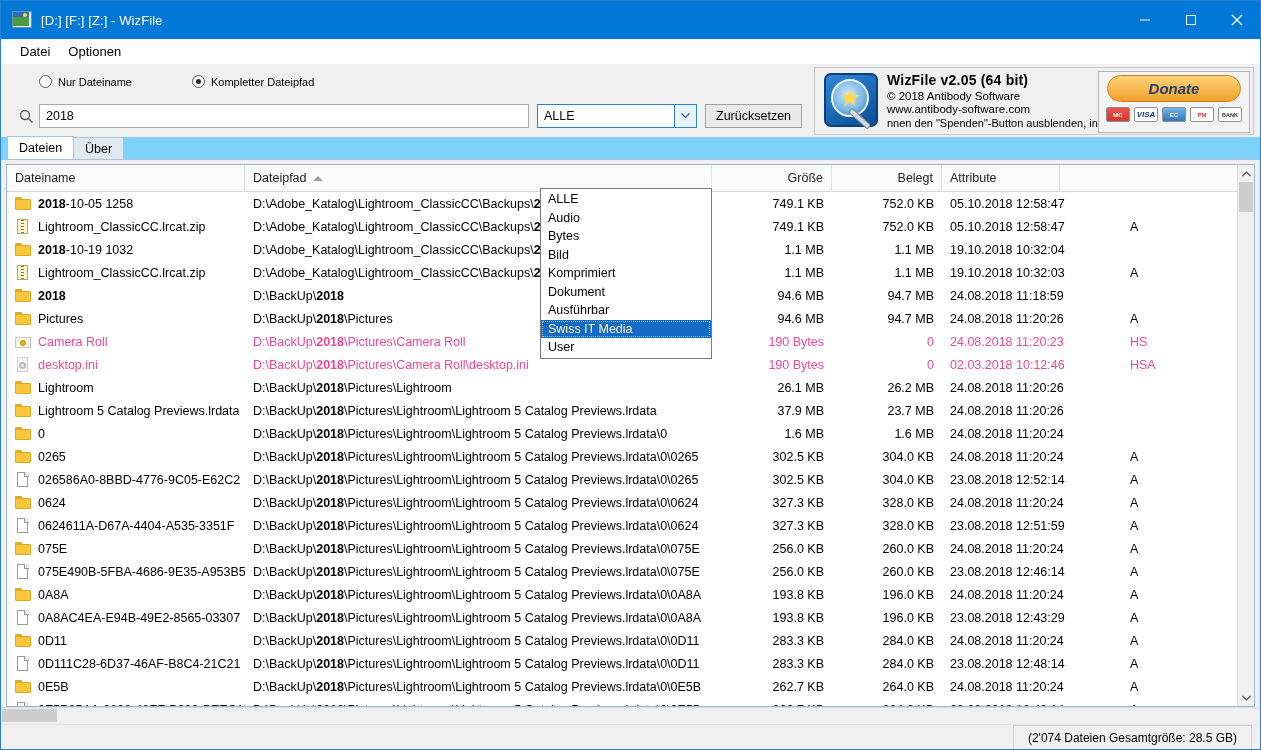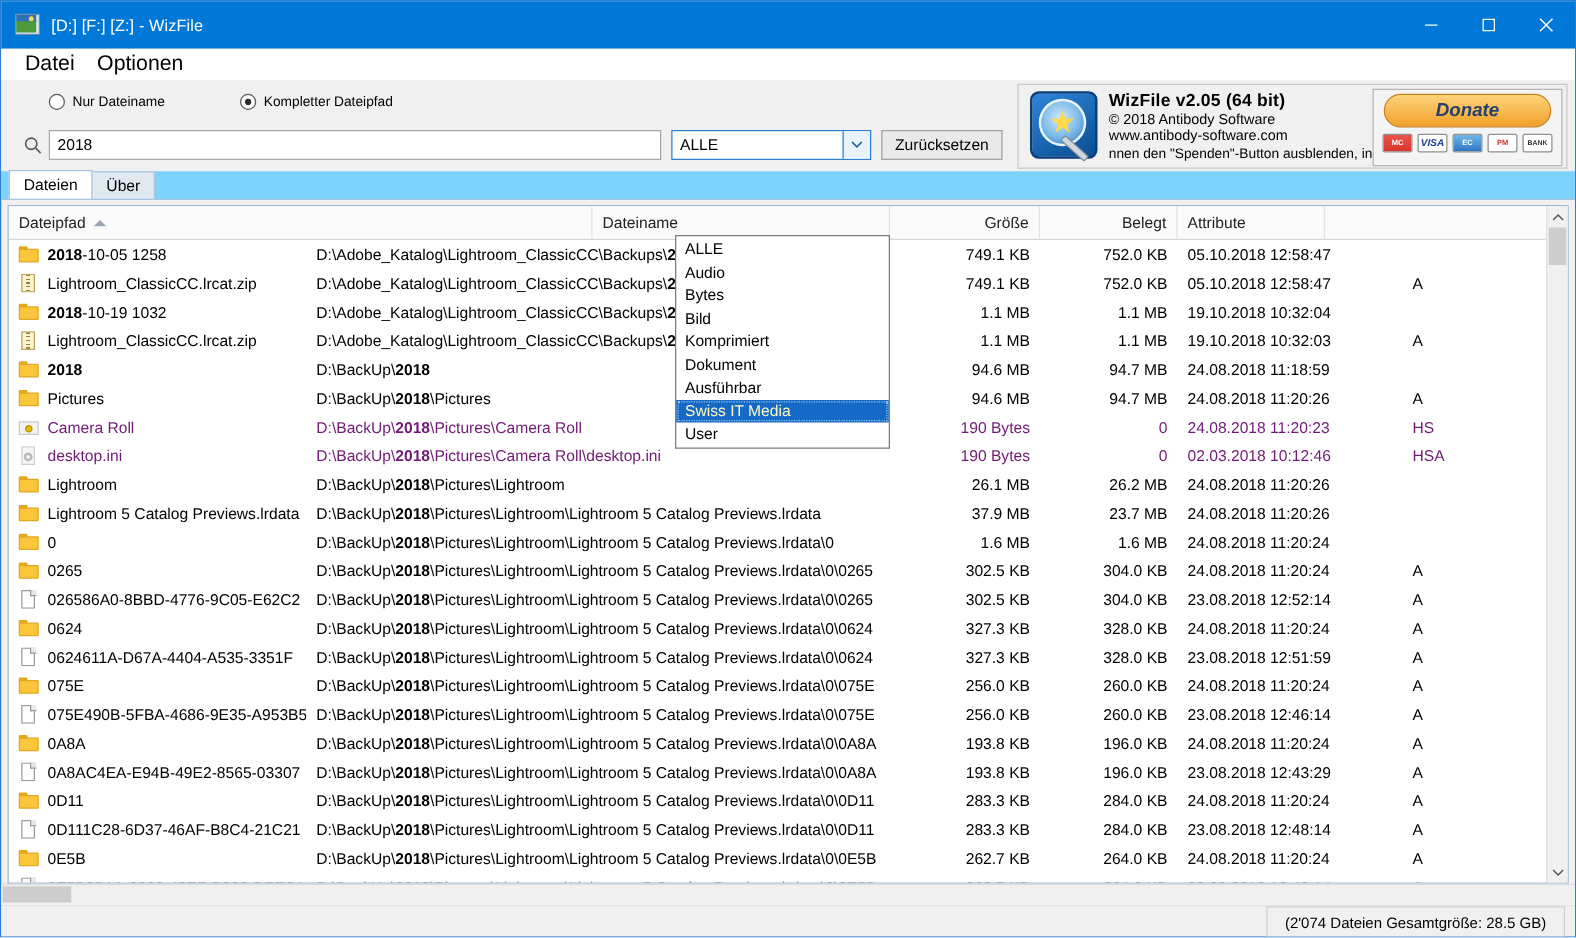--- a/index.html
+++ b/index.html
@@ -20,21 +20,21 @@
   .title-icon .hill{position:absolute;left:1px;top:6px;width:16px;height:9px;background:#4f9a3f;}
   .title-icon .sun{position:absolute;left:11px;top:2px;width:4px;height:4px;border-radius:50%;background:#ffd34d;}
   .title-text{color:#fff;font-size:13px;letter-spacing:.1px;}
   .win-controls{margin-left:auto;display:flex;height:38px;}
   .wc{width:46px;height:38px;display:flex;align-items:center;justify-content:center;color:#fff;}
   .wc svg{display:block;}
 
   
   .menubar{height:24px;background:#fff;display:flex;align-items:center;padding-left:10px;
            border-bottom:1px solid #fff;flex:0 0 auto;}
-  .menu-item{padding:2px 9px;font-size:17px;color:#000;}
+  .menu-item{padding:2px 9px;font-size:13px;color:#000;}
 
   
   .toppanel{position:relative;height:73px;background:#f0f0f0;flex:0 0 auto;}
 
   .radio-row{position:absolute;left:38px;top:11px;display:flex;align-items:center;}
   .radio{display:flex;align-items:center;margin-right:60px;}
   .radio .dot{width:13px;height:13px;border-radius:50%;border:1px solid #5a5a5a;background:#fff;
               box-sizing:border-box;position:relative;margin-right:6px;}
   .radio.sel .dot:after{content:"";position:absolute;left:3px;top:3px;width:5px;height:5px;
                         border-radius:50%;background:#2b2b2b;}
@@ -114,21 +114,21 @@
   .c-mod{width:180px;}
   .c-attr{width:118px;}
   .sortarrow{margin-left:6px;width:0;height:0;border-left:5px solid transparent;
              border-right:5px solid transparent;border-bottom:5px solid #9aa6b2;}
   .rows{flex:1 1 auto;overflow:hidden;}
   .row{display:flex;height:23px;align-items:center;}
   .cell{display:flex;align-items:center;font-size:12.5px;box-sizing:border-box;
         padding:0 8px;white-space:nowrap;overflow:hidden;}
   .cell.r{justify-content:flex-end;}
   .cell.name{padding-left:8px;}
-  .dim{color:#701a75;}
+  .dim{color:#ec4899;}
   .ico{width:16px;height:15px;margin-right:7px;flex:0 0 auto;position:relative;}
   .ico.folder .tab2{position:absolute;left:0;top:1px;width:7px;height:3px;background:#e3a81b;border-radius:1px 1px 0 0;}
   .ico.folder .body{position:absolute;left:0;top:3px;width:16px;height:11px;background:#fcc63c;
                     border:1px solid #e0a81e;box-sizing:border-box;border-radius:1px;}
   .ico.file .pg{position:absolute;left:2px;top:0;width:11px;height:15px;background:#fff;
                 border:1px solid #9a9a9a;box-sizing:border-box;}
   .ico.file .fold{position:absolute;right:2px;top:0;width:4px;height:4px;background:#e8e8e8;border-left:1px solid #9a9a9a;border-bottom:1px solid #9a9a9a;}
   .ico.zip .pg{position:absolute;left:2px;top:0;width:11px;height:15px;background:#fdf3cf;
                border:1px solid #b9a55c;box-sizing:border-box;}
   .ico.zip .zz{position:absolute;left:6px;top:1px;width:3px;height:13px;
@@ -266,25 +266,25 @@
     </div>
   </div>
 
   <div class="tabstrip">
     <div class="tab active">Dateien</div>
     <div class="tab">Über</div>
   </div>
 
   <div class="listwrap">
     <div class="hdrrow">
+      <div class="hcell c-name">Dateiname</div>
       <div class="hcell c-path">
         <span>Dateipfad</span>
         <span class="sortarrow"></span>
       </div>
-      <div class="hcell c-name">Dateiname</div>
       <div class="hcell c-size r">Größe</div>
       <div class="hcell c-used r">Belegt</div>
       <div class="hcell c-attr">Attribute</div>
     </div>
 
     <div class="rows" id="rows">
         <div class="row">
           <div class="cell name c-name">
             <span class="ico folder">
               <span class="tab2"></span>

